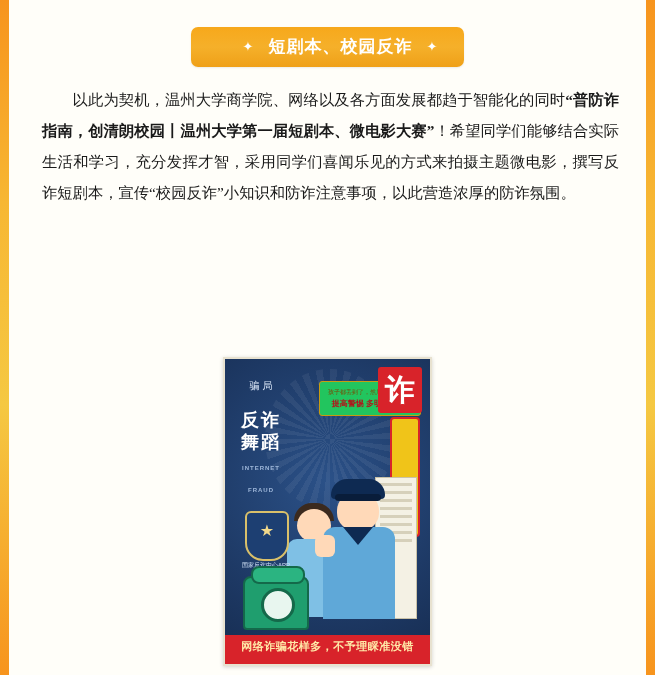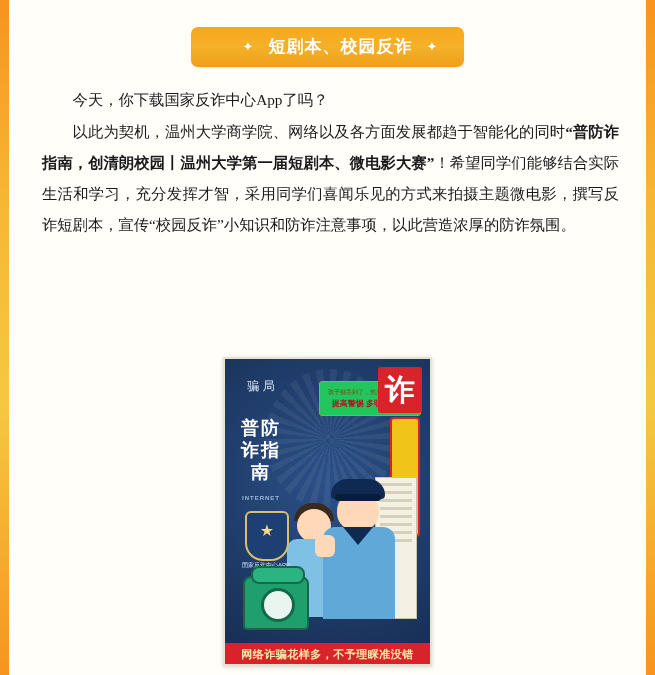--- a/index.html
+++ b/index.html
@@ -162,25 +162,25 @@
     width: 44px;
     color: #ffffff;
     font-family: "Liberation Sans", "DejaVu Sans", sans-serif;
     font-weight: bold;
     font-size: 18px;
     line-height: 22px;
     text-align: center;
     letter-spacing: 2px;
   }
   .p-title .small {
-    font-size: 12px;
+    font-size: 10px;
     font-weight: normal;
     letter-spacing: 0;
     display: block;
-    margin-bottom: 20px;
+    margin-bottom: 12px;
     color: #d8e4f5;
   }
   .p-title .eng {
     display: block;
     font-size: 6px;
     letter-spacing: 1px;
     color: #9fb8da;
     margin-top: 4px;
   }
   
@@ -358,21 +358,21 @@
     position: absolute;
     left: 0;
     bottom: 0;
     width: 100%;
     background: #d8232a;
     color: #ffe9a8;
     font-family: "Liberation Sans", "DejaVu Sans", sans-serif;
     font-weight: bold;
     font-size: 11px;
     text-align: center;
-    padding: 4px 0 2px 0;
+    padding: 4px 0 10px 0;
     letter-spacing: 0.5px;
   }
 </style>
 </head>
 <body>
 
 <div class="page">
 
   <div class="edge left"></div>
   <div class="edge right"></div>
@@ -380,32 +380,31 @@
   <div class="banner-wrap">
     <div class="banner">
       <span class="diamond" style="font-size:0">diamond-icon</span>
       <span class="diamond">✦</span>
       <span>短剧本、校园反诈</span>
       <span class="diamond">✦</span>
     </div>
   </div>
 
   <div class="article">
-    <p>今天，你下载国家反诈中心App了吗？</p>
     <p><span>以此为契机，温州大学商学院、网络以及各方面发展都趋于智能化的同时</span><span class="hl">“普防诈指南，创清朗校园丨温州大学第一届短剧本、微电影大赛”</span><span>！希望同学们能够结合实际生活和学习，充分发挥才智，采用同学们喜闻乐见的方式来拍摄主题微电影，撰写反诈短剧本，宣传“校园反诈”小知识和防诈注意事项，以此营造浓厚的防诈氛围。</span></p>
   </div>
 
   <div class="poster-wrap">
     <div class="poster">
       <div class="p-bg"></div>
       <div class="p-rays"></div>
 
       <div class="p-title">
         <span class="small">骗 局</span>
-        <span>普防诈指南</span>
+        <span>反诈舞蹈</span>
         <span class="eng">INTERNET FRAUD</span>
       </div>
 
       <div class="p-notice">
         <span class="l1">孩子都丢到了，然后骗的钱呢？</span>
         <span class="l2">提高警惕 多明辨 远离</span>
       </div>
 
       <div class="p-stamp">诈</div>
       <div class="p-side">理 财 有 责</div>

